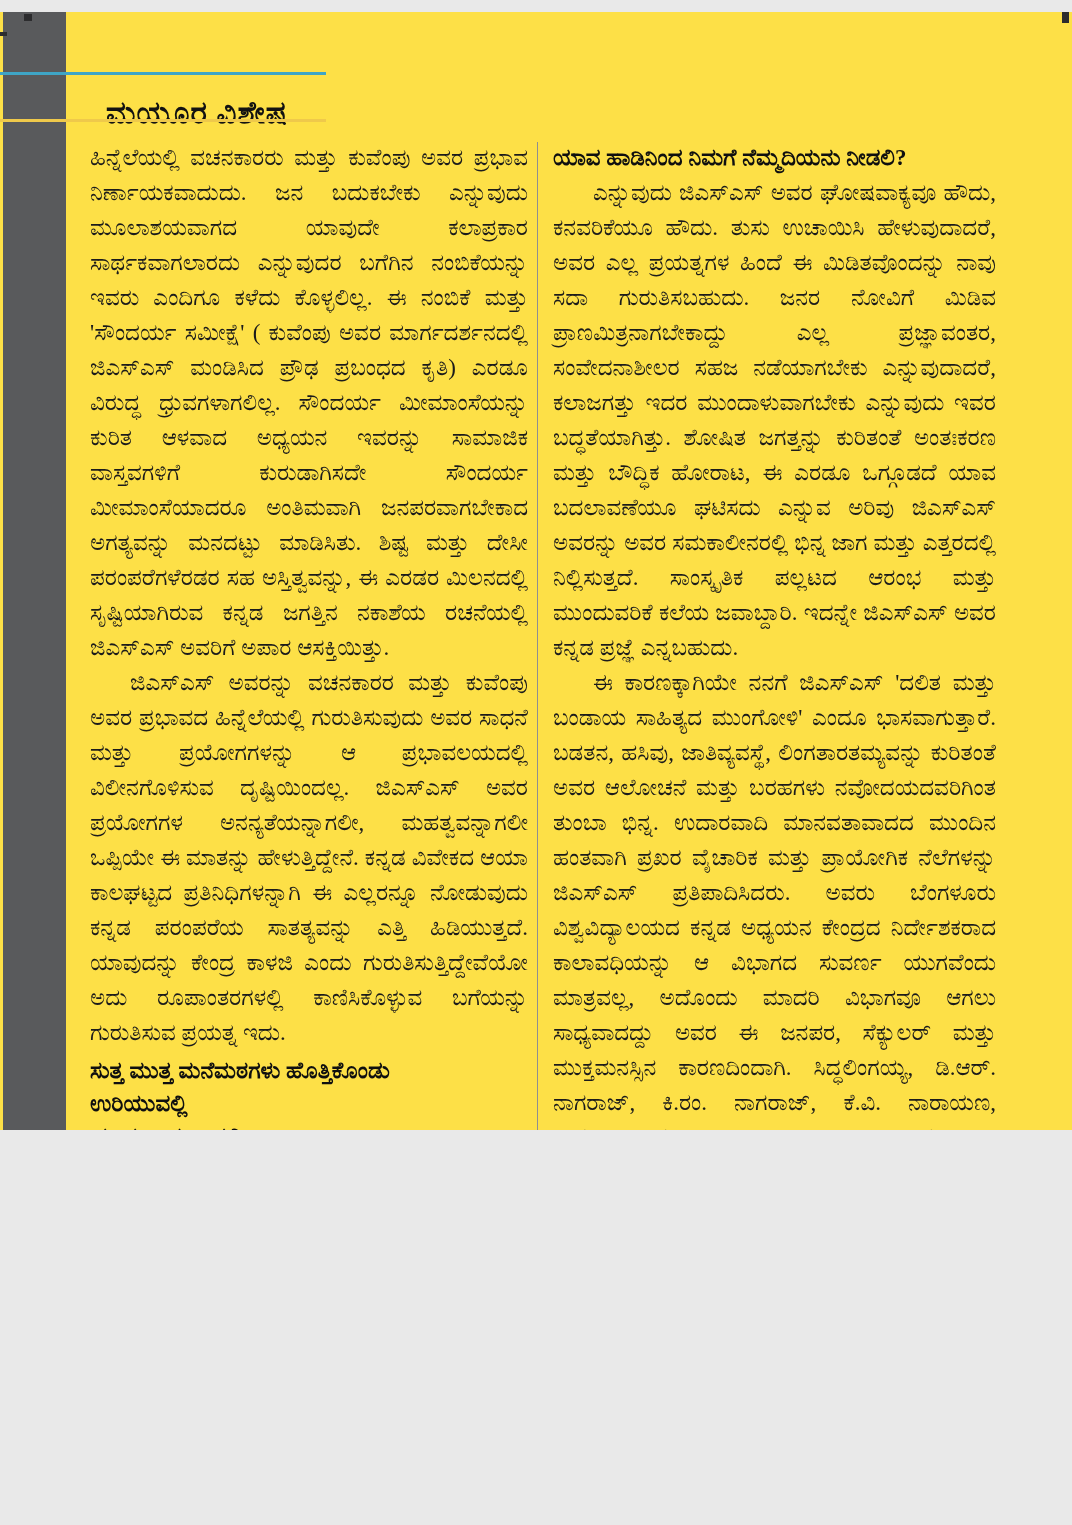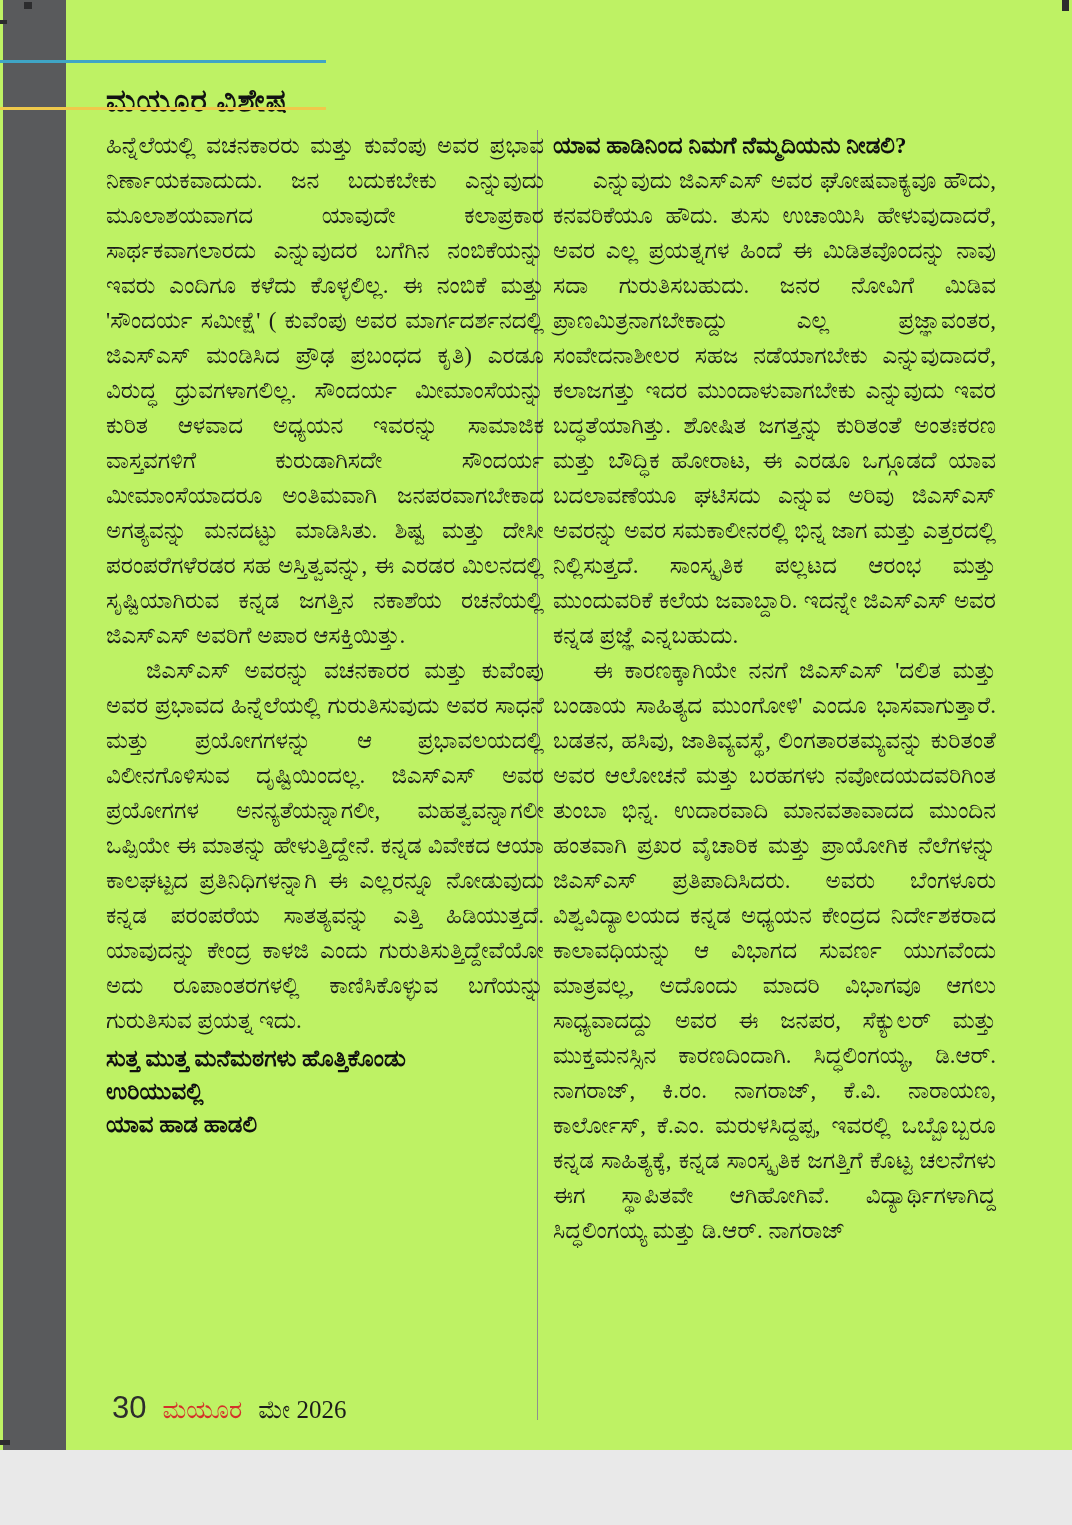--- a/index.html
+++ b/index.html
@@ -5,23 +5,23 @@
   :root{
     --accent-cyan:#3FA5C6;
     --accent-yellow:#EFC94B;
     --brand-red:#D3312A;
     --edge-bar-gray:#595A5C;
     --body-text:#1B1B1B;
   }
   html,body{margin:0;padding:0;background:#e9e9e9;}
   .page{
     position:relative;
-    width:1072px;height:1450px;
-    margin:0 auto;
-    background:#bef264;
+    width:1072px;height:1118px;
+    margin:12px auto;
+    background:#fde047;
     overflow:hidden;
     font-family:"Liberation Serif","DejaVu Serif",serif;
     color:var(--body-text,#1B1B1B);
   }
   .edge-bar{
     position:absolute;left:3px;top:0;
     width:63px;height:1525px;
     background:var(--edge-bar-gray,#595A5C);
   }
   .crop-mark{position:absolute;background:#2c2c2e;}
@@ -49,21 +49,21 @@
   .column-divider{
     position:absolute;left:537px;top:130px;
     width:1px;height:1290px;background:#8f8f8f;
   }
 
   .col{
     position:absolute;top:128px;
     font-size:23px;line-height:35px;
     text-align:justify;
   }
-  .col-left{left:106px;width:438px;}
+  .col-left{left:90px;width:438px;}
   .col-right{left:553px;width:443px;}
 
   .para{margin:0;}
   .para.indent{text-indent:40px;}
   .subheading{
     margin:0;font-weight:bold;color:#0f0f0f;
     text-align:left;
   }
   .poem{margin:4px 0 0 0;}
   .poem-line{

